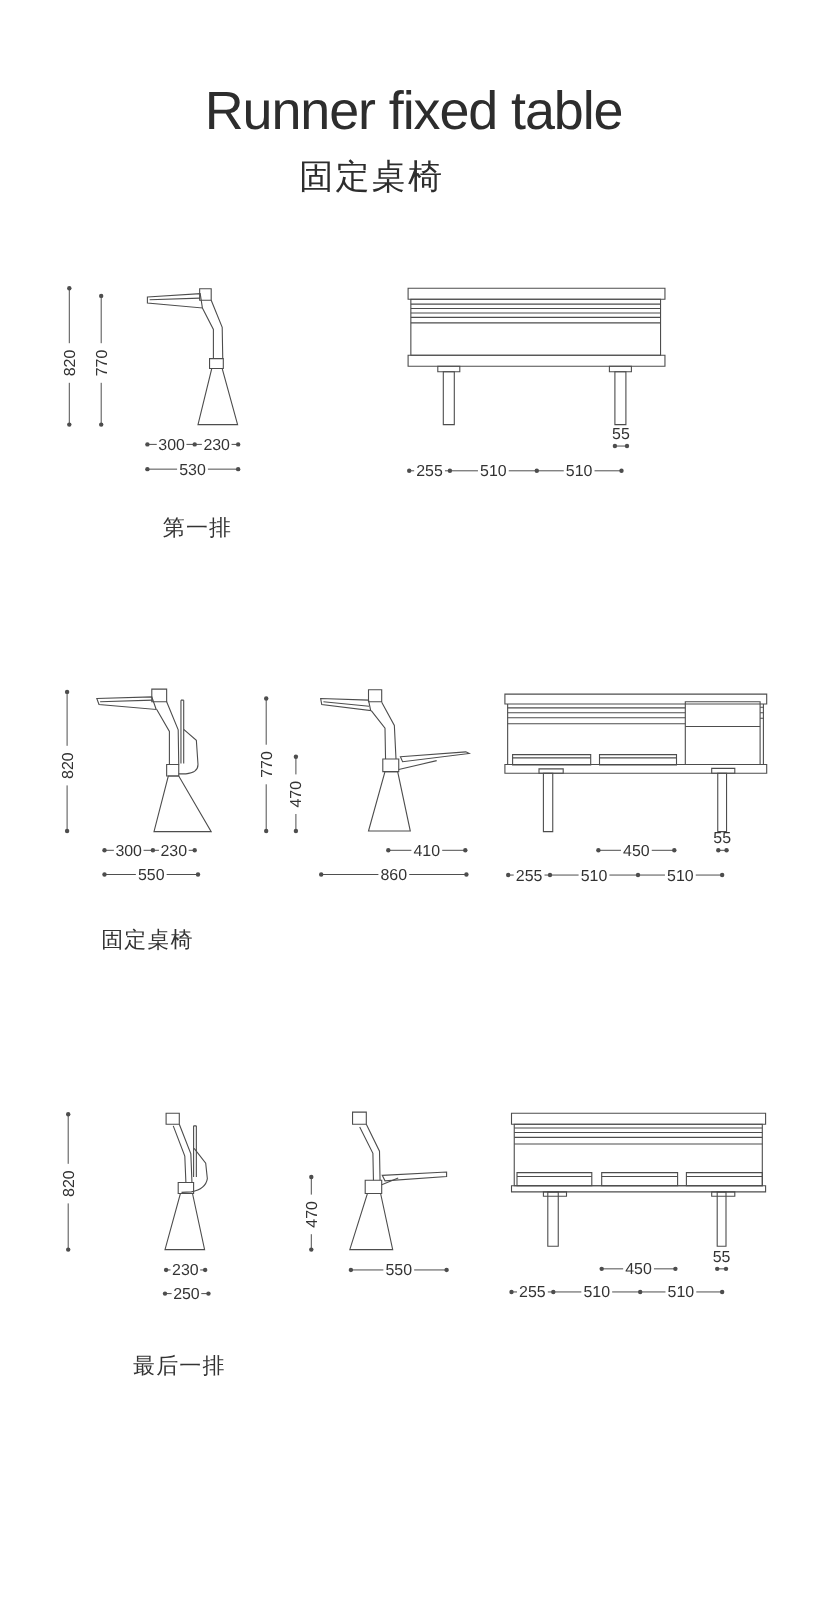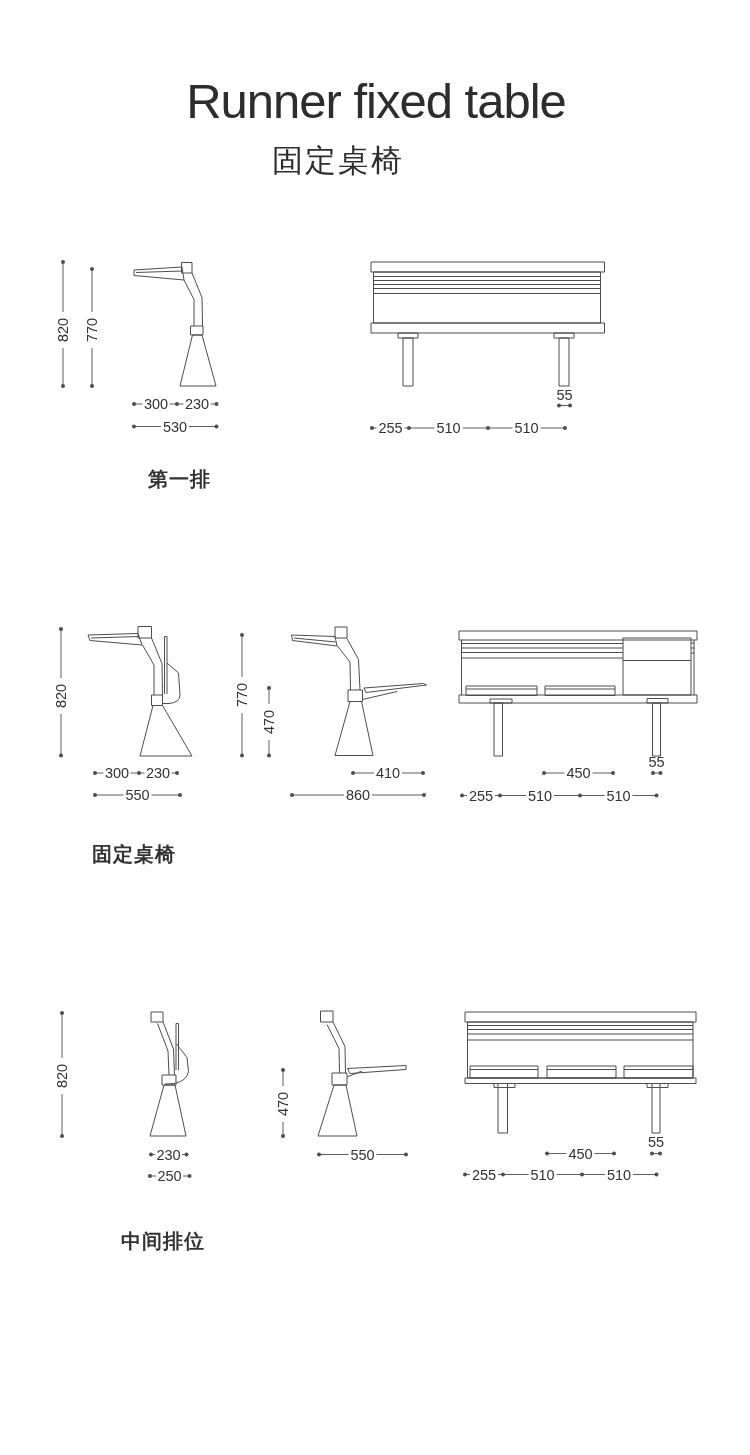--- a/index.html
+++ b/index.html
@@ -2,21 +2,21 @@
 <html><head>
 <meta charset="utf-8">
 <style>
   html,body{margin:0;padding:0;background:#ffffff;}
   .page{position:relative;width:750px;height:1455px;background:#ffffff;overflow:hidden;
         font-family:"Liberation Sans",sans-serif;}
   .title{position:absolute;left:0;top:72px;width:750px;text-align:center;
          font-size:49px;font-weight:300;letter-spacing:-1px;color:#2d2d2d;margin:1px;}
   .subtitle{position:absolute;left:0;top:140px;width:676px;text-align:center;
             font-size:31px;font-weight:400;letter-spacing:2px;color:#2d2d2d;margin:0;}
-  .row-label{position:absolute;font-size:20px;color:#333333;letter-spacing:1px;font-weight:bold;}
+  .row-label{position:absolute;font-size:20px;color:#333333;letter-spacing:1px;}
   svg{position:absolute;overflow:visible;}
   .ln{fill:none;stroke:#4d4d4d;stroke-width:1;}
   .dl{fill:none;stroke:#4d4d4d;stroke-width:0.9;}
   .dt{fill:#4d4d4d;stroke:none;}
   .mask{fill:#ffffff;stroke:none;}
   .dim{font-family:"Liberation Sans",sans-serif;font-size:14.5px;fill:#333333;text-anchor:middle;}
 </style>
 </head>
 <body>
 
@@ -327,15 +327,15 @@
         <circle class="dt" cx="656.5" cy="1174.5" r="2"></circle>
       <rect class="mask" x="470" y="1167.5" width="28" height="14"></rect>
       <rect class="mask" x="528.5" y="1167.5" width="28" height="14"></rect>
       <rect class="mask" x="605" y="1167.5" width="28" height="14"></rect>
       <text class="dim" x="484" y="1179.5">255</text>
       <text class="dim" x="542.5" y="1179.5">510</text>
       <text class="dim" x="619" y="1179.5">510</text>
     </g>
   </svg>
 
-  <div class="row-label" style="left:121px;top:1228px">中间排位</div>
+  <div class="row-label" style="left:121px;top:1228px">最后一排</div>
 
 </div>
 
 </body></html>

